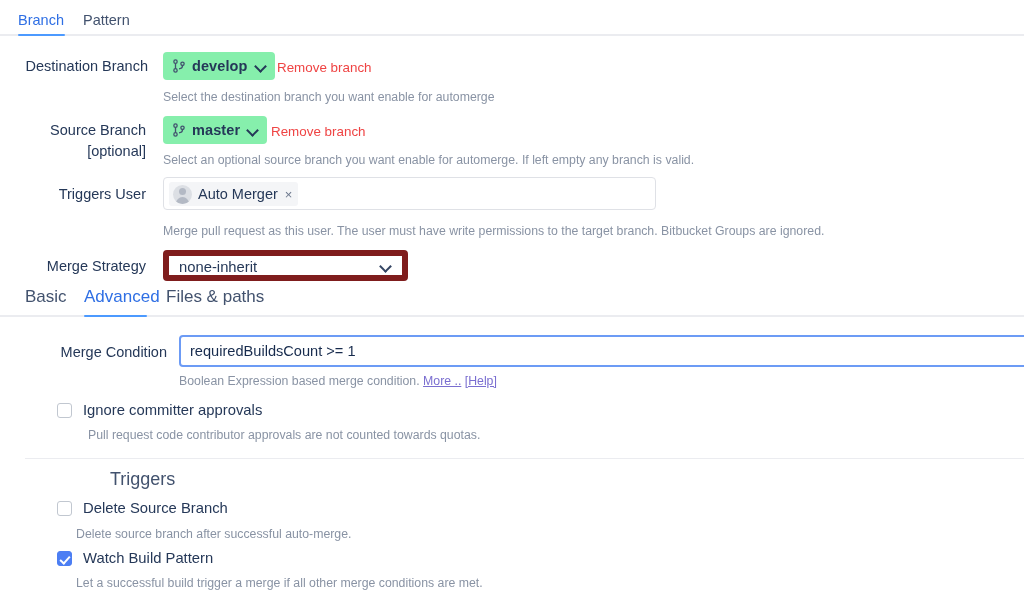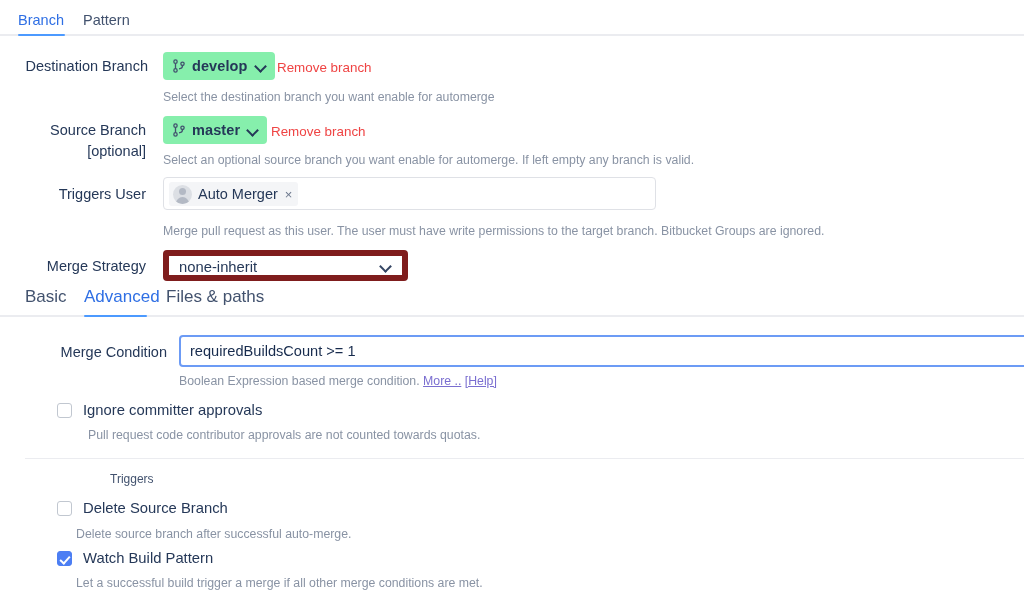--- a/index.html
+++ b/index.html
@@ -294,21 +294,21 @@
     cursor: pointer;
   }
 
   .divider {
     position: absolute;
     height: 1px;
     background: #ebecf0;
   }
   .section-title {
     position: absolute;
-    font-size: 12px;
+    font-size: 18px;
     line-height: 19px;
     color: #42526e;
     white-space: nowrap;
   }
 </style>
 </head>
 <body>
 
 <div class="page">
 

